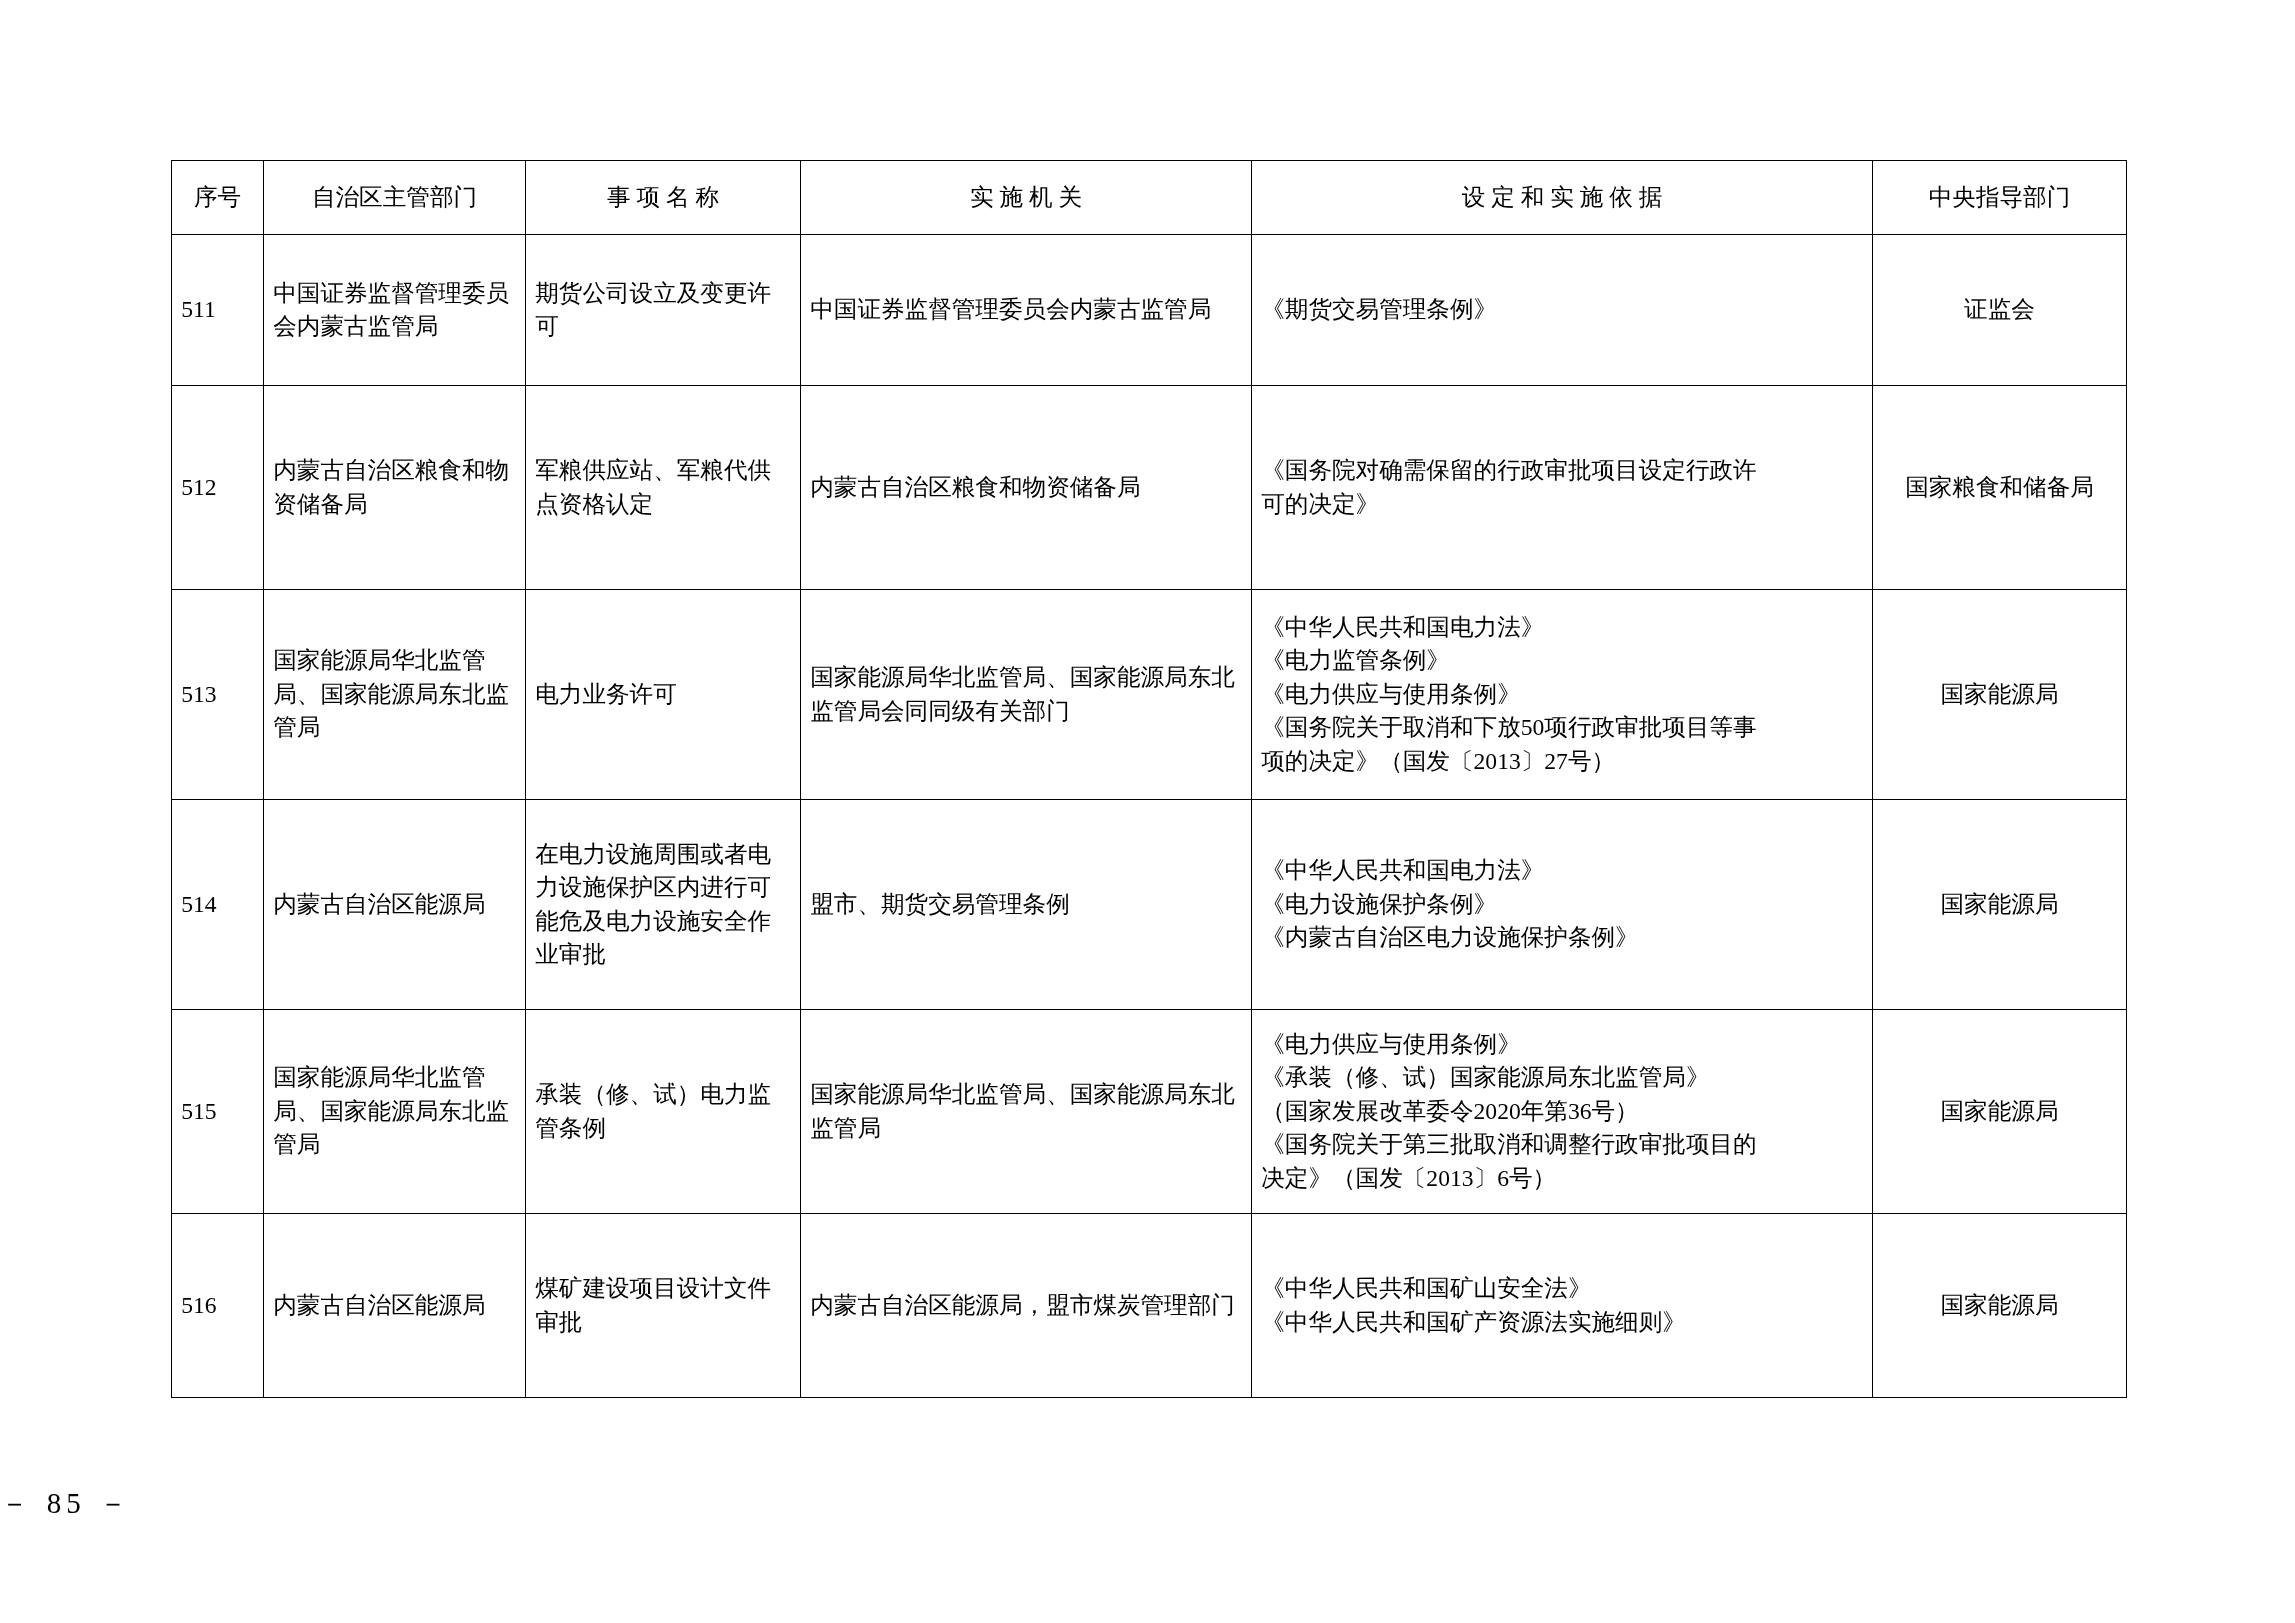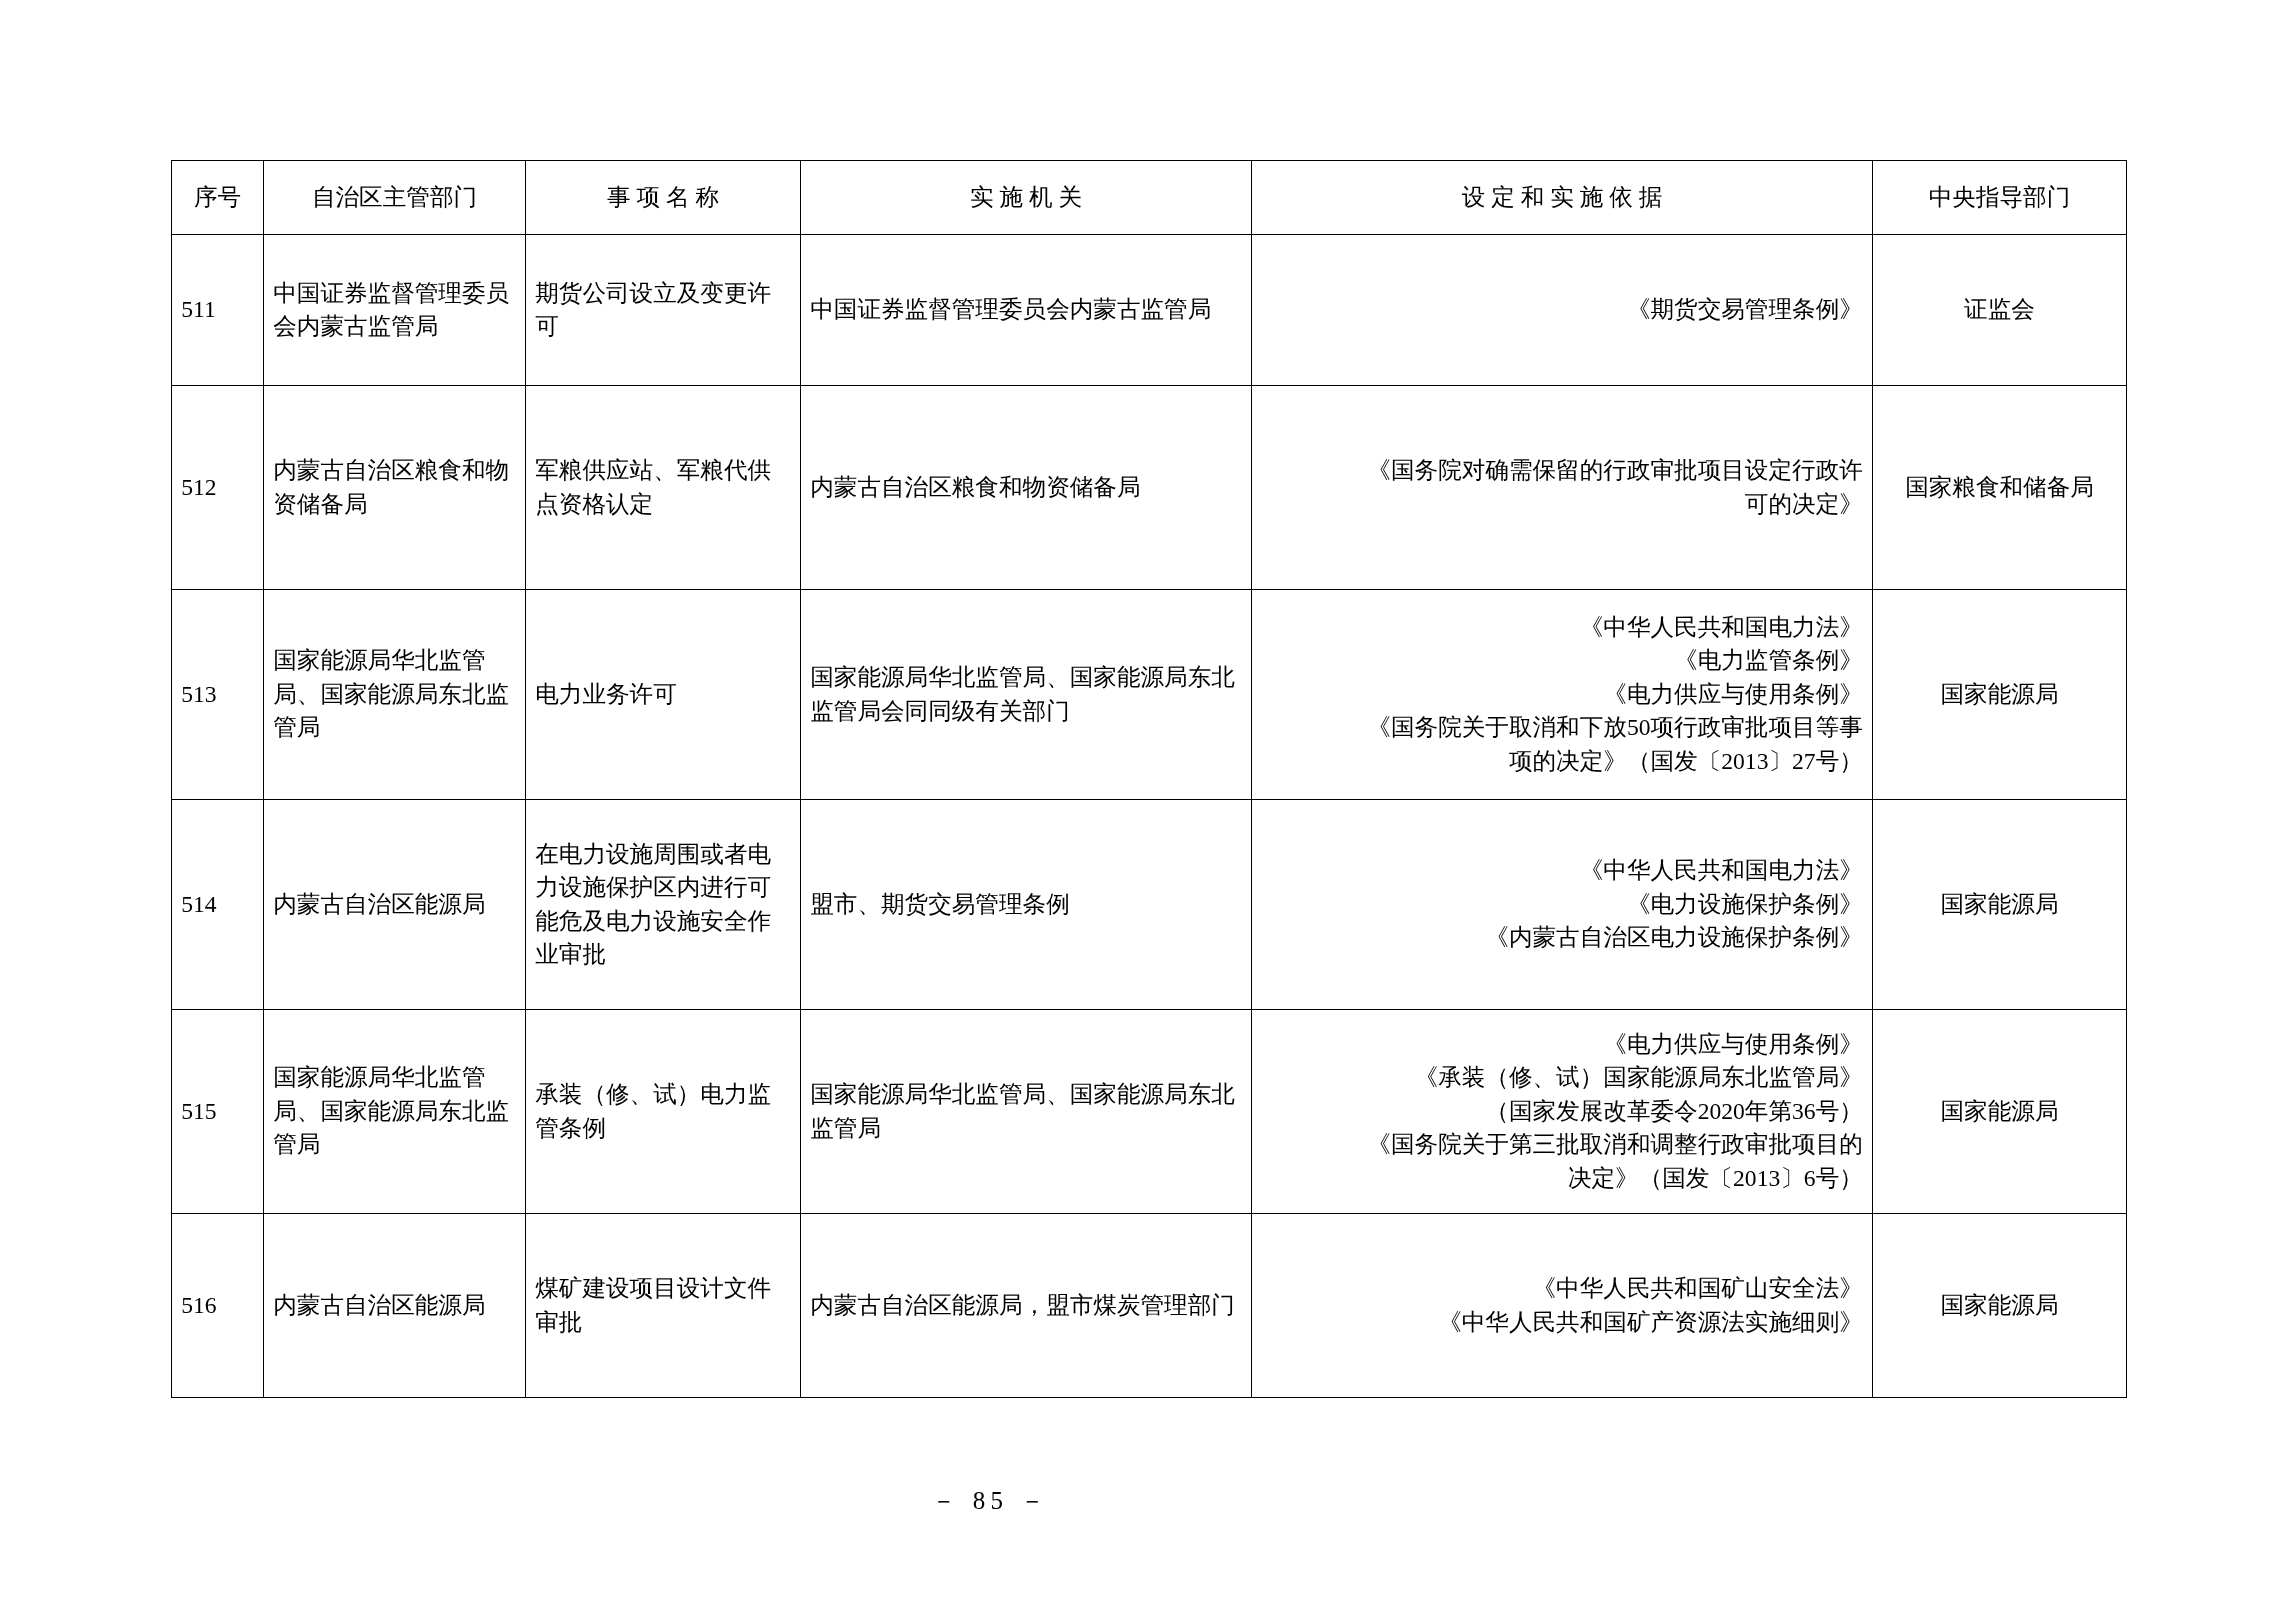--- a/index.html
+++ b/index.html
@@ -60,28 +60,28 @@
     vertical-align: middle;
   }
   td.center {
     text-align: center;
     margin-top: 12px;
   }
   td.cell {
     text-align: left;
     vertical-align: middle;
   }
-  .lines div { white-space: nowrap; text-align: right; }
+  .lines div { white-space: nowrap; }
   .page-number {
     position: absolute;
     top: 1484px;
     left: 0;
     width: 1981px;
-    text-align: center;
-    font-size: 25px;
+    text-align: left;
+    font-size: 29px;
     letter-spacing: 5.2px;
   }
   .r1 td { height: 137px; }
   .r2 td { height: 190px; }
   .r3 td { height: 196px; }
   .r4 td { height: 196px; }
   .r5 td { height: 190px; }
   .r6 td { height: 170px; }
 </style>
 </head>

